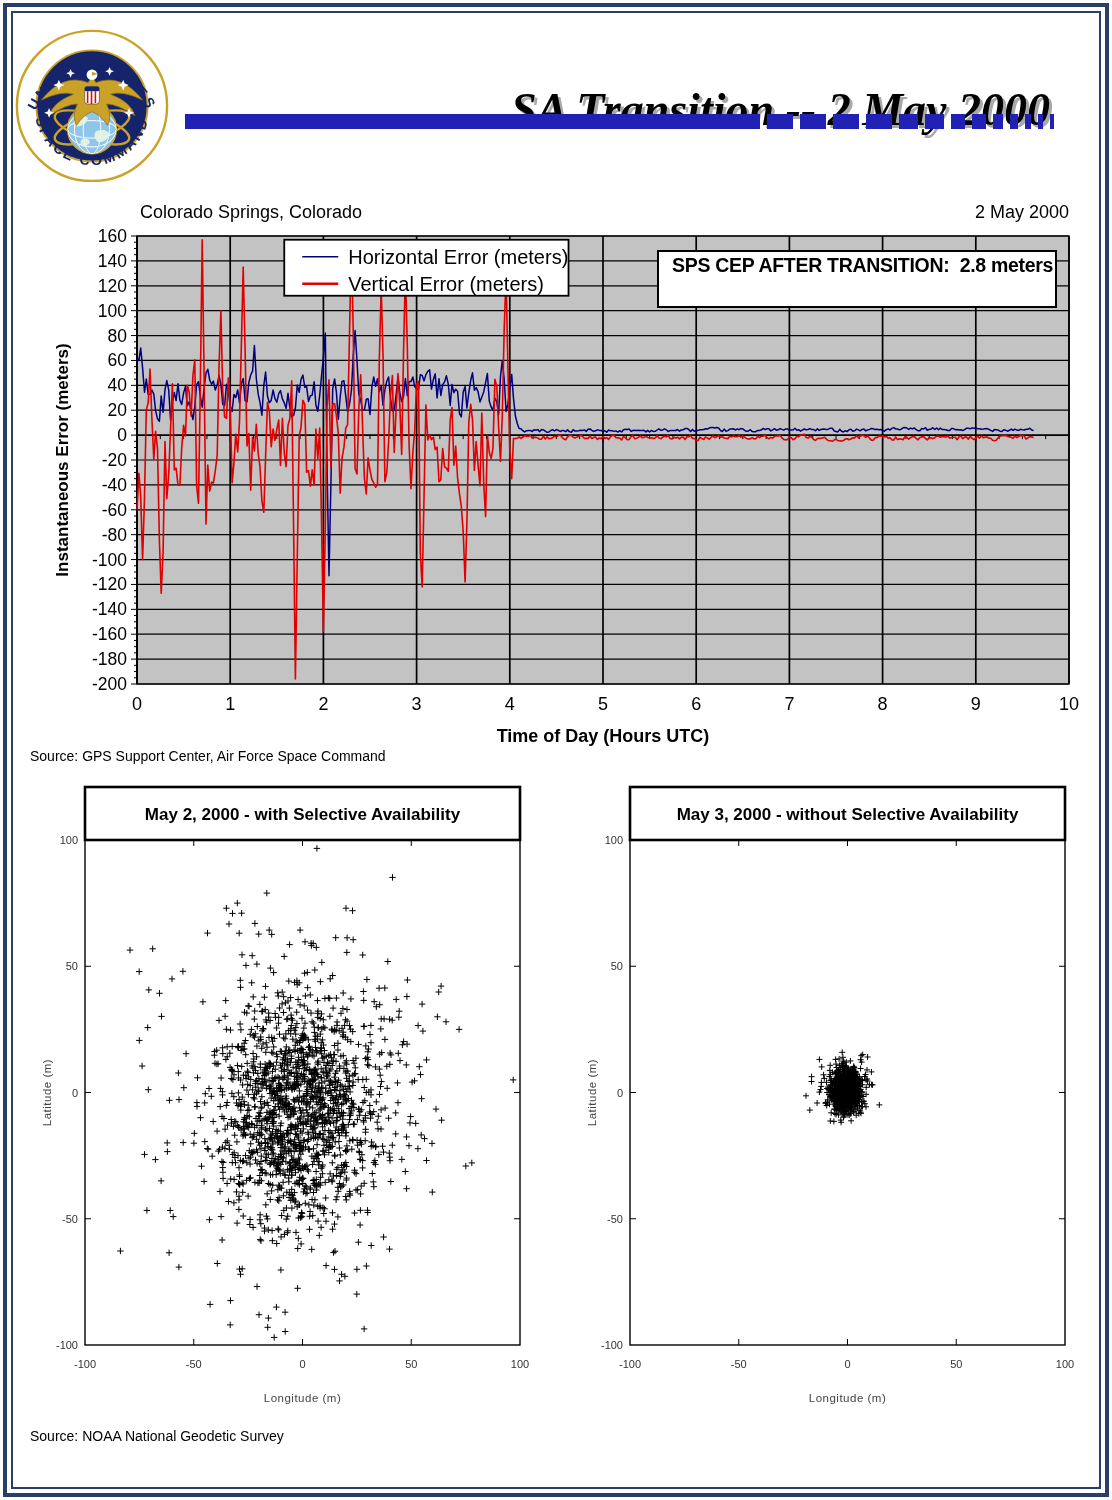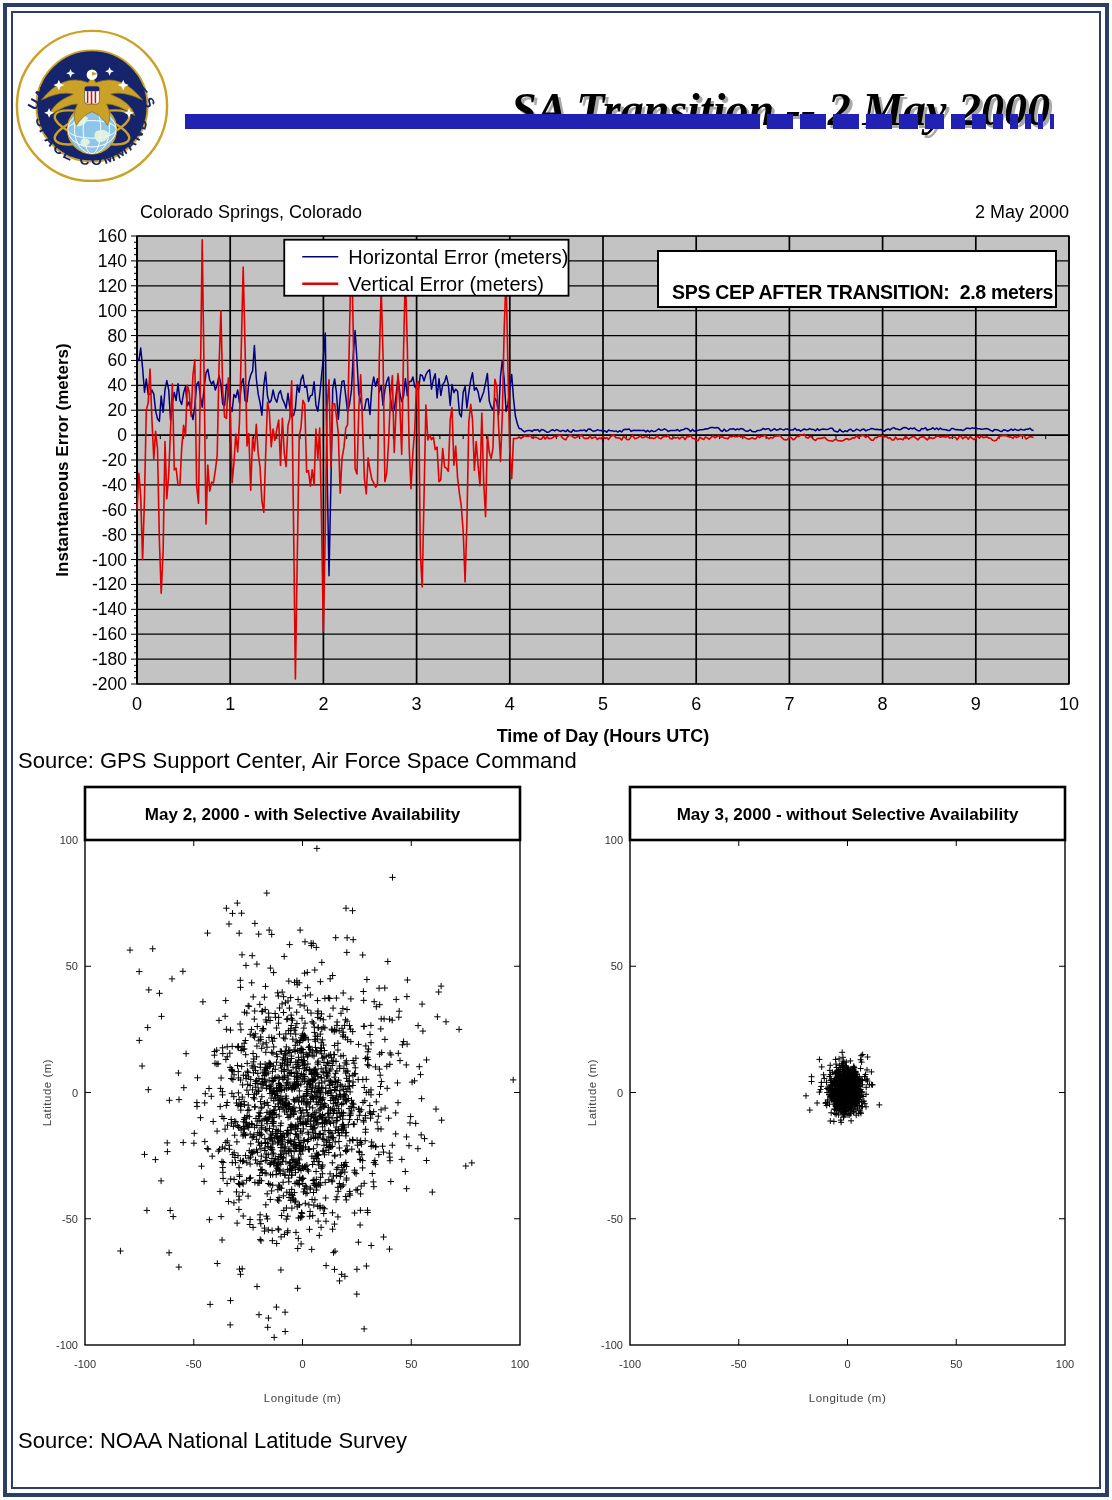--- a/index.html
+++ b/index.html
@@ -9,24 +9,24 @@
   .frame-b{position:absolute;inset:11px;border:2px solid #2b3f66;pointer-events:none;}
   .seal{position:absolute;left:14px;top:26px;width:156px;height:156px;}
   .slide-title{position:absolute;right:62px;top:52px;
         font-family:"Liberation Serif",serif;font-style:italic;font-weight:bold;
         font-size:46px;color:#000;text-shadow:3px 3px 0 #a9a9a9;white-space:nowrap;text-align:right;}
   .header-rule{position:absolute;left:185px;top:114px;height:15px;width:870px;display:flex;}
   .header-rule .seg{height:100%;background:#2121b3;margin-right:7px;flex:none;}
   .ts-wrap{position:absolute;left:52px;top:196px;width:1040px;height:560px;}
   .ts-wrap svg{position:absolute;left:0;top:0;}
   .sps-box{position:absolute;left:605px;top:54px;width:400px;height:58px;background:#fff;
-        border:2px solid #000;display:flex;flex-direction:column;justify-content:flex-end;
+        border:2px solid #000;display:flex;flex-direction:column;justify-content:space-between;
         padding-left:13px;box-sizing:border-box;font-weight:bold;font-size:19.5px;
         letter-spacing:-0.3px;line-height:1.38;color:#000;white-space:pre;}
-  .source-line{position:absolute;left:18px;font-size:22px;color:#000;}
+  .source-line{position:absolute;left:30px;font-size:14px;color:#000;}
   .src-top{top:748px;}
   .src-bottom{top:1428px;}
   .scatter-svg{position:absolute;top:783px;}
   .sc-left{left:37px;}
   .sc-right{left:582px;}
   text{font-family:"Liberation Sans",sans-serif;}
 </style>
 </head>
 <body>
 
@@ -370,14 +370,14 @@
         <text x="41" y="187.25" font-size="11" text-anchor="end" fill="#333">50</text>
         <text x="374.25" y="585" font-size="11" text-anchor="middle" fill="#333">50</text>
         <text x="41" y="61" font-size="11" text-anchor="end" fill="#333">100</text>
         <text x="483" y="585" font-size="11" text-anchor="middle" fill="#333">100</text>
       </g>
       <text x="265.5" y="619" font-size="11.5" letter-spacing="0.5" fill="#444" text-anchor="middle">Longitude  (m)</text>
       <text font-size="11.5" letter-spacing="0.5" fill="#444" text-anchor="middle" transform="translate(14,309.5) rotate(-90)">Latitude  (m)</text>
       <path d="M252.4 309.4h6M255.4 306.4v6M254.5 312.9h6M257.5 309.9v6M256.5 308.5h6M259.5 305.5v6M245.0 311.7h6M248.0 308.7v6M253.7 303.6h6M256.7 300.6v6M265.0 318.2h6M268.0 315.2v6M255.9 319.8h6M258.9 316.8v6M263.6 298.7h6M266.6 295.7v6M258.2 286.6h6M261.2 283.6v6M253.5 296.4h6M256.5 293.4v6M265.4 298.7h6M268.4 295.7v6M254.1 312.2h6M257.1 309.2v6M265.5 319.1h6M268.5 316.1v6M260.9 314.2h6M263.9 311.2v6M252.8 318.7h6M255.8 315.7v6M271.2 300.6h6M274.2 297.6v6M265.7 308.2h6M268.7 305.2v6M266.9 293.2h6M269.9 290.2v6M257.3 300.0h6M260.3 297.0v6M253.6 312.6h6M256.6 309.6v6M262.8 301.9h6M265.8 298.9v6M262.0 312.7h6M265.0 309.7v6M269.8 304.5h6M272.8 301.5v6M268.9 328.1h6M271.9 325.1v6M252.2 309.1h6M255.2 306.1v6M249.1 307.2h6M252.1 304.2v6M265.0 302.3h6M268.0 299.3v6M266.6 304.1h6M269.6 301.1v6M254.5 317.6h6M257.5 314.6v6M259.2 306.1h6M262.2 303.1v6M255.1 296.0h6M258.1 293.0v6M258.5 334.2h6M261.5 331.2v6M260.9 321.6h6M263.9 318.6v6M250.2 312.8h6M253.2 309.8v6M265.9 320.5h6M268.9 317.5v6M270.1 292.6h6M273.1 289.6v6M255.6 314.5h6M258.6 311.5v6M250.7 290.4h6M253.7 287.4v6M269.3 312.9h6M272.3 309.9v6M257.6 311.5h6M260.6 308.5v6M268.4 314.2h6M271.4 311.2v6M253.7 302.4h6M256.7 299.4v6M249.7 308.5h6M252.7 305.5v6M276.0 330.3h6M279.0 327.3v6M251.3 297.6h6M254.3 294.6v6M272.8 296.1h6M275.8 293.1v6M255.2 309.3h6M258.2 306.3v6M266.7 299.2h6M269.7 296.2v6M254.9 315.3h6M257.9 312.3v6M263.7 308.3h6M266.7 305.3v6M254.7 313.8h6M257.7 310.8v6M253.0 306.0h6M256.0 303.0v6M251.6 326.7h6M254.6 323.7v6M266.8 307.3h6M269.8 304.3v6M264.1 300.1h6M267.1 297.1v6M252.0 324.6h6M255.0 321.6v6M259.4 304.8h6M262.4 301.8v6M258.4 303.9h6M261.4 300.9v6M257.4 313.7h6M260.4 310.7v6M256.7 282.1h6M259.7 279.1v6M254.0 306.5h6M257.0 303.5v6M261.4 296.4h6M264.4 293.4v6M258.1 298.7h6M261.1 295.7v6M246.0 315.0h6M249.0 312.0v6M264.4 293.0h6M267.4 290.0v6M264.4 309.8h6M267.4 306.8v6M265.6 306.7h6M268.6 303.7v6M265.6 318.6h6M268.6 315.6v6M258.1 318.2h6M261.1 315.2v6M267.0 306.9h6M270.0 303.9v6M252.1 306.2h6M255.1 303.2v6M265.0 326.8h6M268.0 323.8v6M274.4 293.7h6M277.4 290.7v6M260.0 307.5h6M263.0 304.5v6M263.3 315.0h6M266.3 312.0v6M263.2 307.5h6M266.2 304.5v6M268.7 283.3h6M271.7 280.3v6M254.7 300.0h6M257.7 297.0v6M251.3 310.0h6M254.3 307.0v6M276.1 296.8h6M279.1 293.8v6M259.2 293.3h6M262.2 290.3v6M258.9 321.5h6M261.9 318.5v6M255.5 294.4h6M258.5 291.4v6M255.3 298.8h6M258.3 295.8v6M259.9 304.6h6M262.9 301.6v6M260.6 292.9h6M263.6 289.9v6M257.8 298.1h6M260.8 295.1v6M255.7 316.3h6M258.7 313.3v6M276.6 279.1h6M279.6 276.1v6M266.1 326.0h6M269.1 323.0v6M266.0 327.3h6M269.0 324.3v6M251.8 321.8h6M254.8 318.8v6M260.0 313.8h6M263.0 310.8v6M264.0 302.8h6M267.0 299.8v6M259.8 331.4h6M262.8 328.4v6M269.6 294.3h6M272.6 291.3v6M268.7 297.7h6M271.7 294.7v6M258.1 311.2h6M261.1 308.2v6M255.4 311.2h6M258.4 308.2v6M258.9 315.0h6M261.9 312.0v6M261.2 322.3h6M264.2 319.3v6M263.7 288.6h6M266.7 285.6v6M250.6 322.6h6M253.6 319.6v6M240.5 320.3h6M243.5 317.3v6M261.5 309.2h6M264.5 306.2v6M266.0 315.9h6M269.0 312.9v6M243.9 311.6h6M246.9 308.6v6M260.2 298.9h6M263.2 295.9v6M261.2 305.4h6M264.2 302.4v6M256.8 306.0h6M259.8 303.0v6M263.0 307.2h6M266.0 304.2v6M251.0 303.4h6M254.0 300.4v6M267.6 298.6h6M270.6 295.6v6M270.9 295.6h6M273.9 292.6v6M274.5 316.4h6M277.5 313.4v6M253.5 312.2h6M256.5 309.2v6M271.2 314.6h6M274.2 311.6v6M268.4 328.5h6M271.4 325.5v6M270.7 300.1h6M273.7 297.1v6M253.8 297.4h6M256.8 294.4v6M250.7 291.1h6M253.7 288.1v6M271.5 320.5h6M274.5 317.5v6M253.3 304.2h6M256.3 301.2v6M259.8 305.9h6M262.8 302.9v6M253.2 310.2h6M256.2 307.2v6M248.9 307.4h6M251.9 304.4v6M259.6 303.4h6M262.6 300.4v6M253.2 299.5h6M256.2 296.5v6M261.5 284.5h6M264.5 281.5v6M266.9 305.6h6M269.9 302.6v6M259.5 331.2h6M262.5 328.2v6M263.4 286.3h6M266.4 283.3v6M262.2 321.1h6M265.2 318.1v6M254.8 313.9h6M257.8 310.9v6M255.9 300.1h6M258.9 297.1v6M264.9 310.9h6M267.9 307.9v6M257.8 323.0h6M260.8 320.0v6M270.8 288.9h6M273.8 285.9v6M257.0 318.5h6M260.0 315.5v6M273.4 318.4h6M276.4 315.4v6M262.3 303.4h6M265.3 300.4v6M257.9 303.5h6M260.9 300.5v6M255.1 310.9h6M258.1 307.9v6M265.1 308.6h6M268.1 305.6v6M261.7 293.0h6M264.7 290.0v6M258.0 323.3h6M261.0 320.3v6M265.9 304.1h6M268.9 301.1v6M264.4 300.7h6M267.4 297.7v6M260.7 321.4h6M263.7 318.4v6M268.9 311.5h6M271.9 308.5v6M264.2 301.0h6M267.2 298.0v6M267.7 286.0h6M270.7 283.0v6M279.0 318.1h6M282.0 315.1v6M253.5 321.9h6M256.5 318.9v6M255.5 291.3h6M258.5 288.3v6M260.5 316.1h6M263.5 313.1v6M267.2 308.8h6M270.2 305.8v6M263.0 318.3h6M266.0 315.3v6M254.4 299.4h6M257.4 296.4v6M269.2 317.3h6M272.2 314.3v6M246.0 313.8h6M249.0 310.8v6M256.1 319.5h6M259.1 316.5v6M263.2 295.3h6M266.2 292.3v6M259.2 297.2h6M262.2 294.2v6M269.1 297.0h6M272.1 294.0v6M257.6 303.8h6M260.6 300.8v6M246.8 317.2h6M249.8 314.2v6M263.0 293.6h6M266.0 290.6v6M275.5 297.5h6M278.5 294.5v6M268.5 314.9h6M271.5 311.9v6M267.9 315.2h6M270.9 312.2v6M254.5 293.6h6M257.5 290.6v6M267.2 306.5h6M270.2 303.5v6M251.0 312.1h6M254.0 309.1v6M259.1 314.3h6M262.1 311.3v6M266.8 309.9h6M269.8 306.9v6M263.8 297.7h6M266.8 294.7v6M270.8 289.2h6M273.8 286.2v6M267.5 322.7h6M270.5 319.7v6M269.5 291.3h6M272.5 288.3v6M268.7 329.2h6M271.7 326.2v6M265.6 305.8h6M268.6 302.8v6M270.1 305.8h6M273.1 302.8v6M264.3 325.1h6M267.3 322.1v6M268.8 306.5h6M271.8 303.5v6M277.4 301.7h6M280.4 298.7v6M250.6 307.1h6M253.6 304.1v6M273.8 330.6h6M276.8 327.6v6M260.4 302.2h6M263.4 299.2v6M268.0 296.5h6M271.0 293.5v6M273.5 302.6h6M276.5 299.6v6M260.8 321.7h6M263.8 318.7v6M256.4 302.1h6M259.4 299.1v6M256.5 305.8h6M259.5 302.8v6M252.6 318.6h6M255.6 315.6v6M257.0 315.8h6M260.0 312.8v6M257.6 321.5h6M260.6 318.5v6M253.2 299.2h6M256.2 296.2v6M269.3 310.1h6M272.3 307.1v6M253.2 319.8h6M256.2 316.8v6M249.5 326.3h6M252.5 323.3v6M250.7 323.5h6M253.7 320.5v6M264.5 325.0h6M267.5 322.0v6M262.1 298.6h6M265.1 295.6v6M258.7 305.4h6M261.7 302.4v6M262.8 291.5h6M265.8 288.5v6M275.5 329.2h6M278.5 326.2v6M246.4 309.0h6M249.4 306.0v6M263.2 311.1h6M266.2 308.1v6M271.6 319.0h6M274.6 316.0v6M251.5 312.1h6M254.5 309.1v6M254.4 294.0h6M257.4 291.0v6M275.2 302.7h6M278.2 299.7v6M270.9 300.1h6M273.9 297.1v6M252.0 318.1h6M255.0 315.1v6M260.5 293.2h6M263.5 290.2v6M254.7 315.9h6M257.7 312.9v6M265.0 310.4h6M268.0 307.4v6M248.7 299.1h6M251.7 296.1v6M255.9 328.8h6M258.9 325.8v6M266.1 292.8h6M269.1 289.8v6M259.9 296.5h6M262.9 293.5v6M253.1 324.8h6M256.1 321.8v6M261.3 287.0h6M264.3 284.0v6M272.2 305.5h6M275.2 302.5v6M274.6 298.4h6M277.6 295.4v6M249.9 308.8h6M252.9 305.8v6M270.6 310.1h6M273.6 307.1v6M259.1 315.8h6M262.1 312.8v6M255.0 322.3h6M258.0 319.3v6M267.5 316.1h6M270.5 313.1v6M261.3 322.2h6M264.3 319.2v6M261.0 286.2h6M264.0 283.2v6M259.7 302.9h6M262.7 299.9v6M270.9 326.3h6M273.9 323.3v6M260.2 301.1h6M263.2 298.1v6M276.2 272.7h6M279.2 269.7v6M268.4 303.7h6M271.4 300.7v6M258.6 316.4h6M261.6 313.4v6M254.2 308.5h6M257.2 305.5v6M271.5 315.1h6M274.5 312.1v6M259.3 309.3h6M262.3 306.3v6M253.5 286.7h6M256.5 283.7v6M249.7 307.6h6M252.7 304.6v6M264.7 309.2h6M267.7 306.2v6M257.6 280.7h6M260.6 277.7v6M269.3 312.1h6M272.3 309.1v6M253.4 304.7h6M256.4 301.7v6M251.7 323.8h6M254.7 320.8v6M254.1 300.4h6M257.1 297.4v6M257.2 305.8h6M260.2 302.8v6M261.7 304.2h6M264.7 301.2v6M250.9 318.3h6M253.9 315.3v6M258.3 300.2h6M261.3 297.2v6M270.9 301.0h6M273.9 298.0v6M265.5 321.1h6M268.5 318.1v6M259.5 301.8h6M262.5 298.8v6M252.1 301.4h6M255.1 298.4v6M252.4 298.8h6M255.4 295.8v6M264.7 301.4h6M267.7 298.4v6M261.6 290.5h6M264.6 287.5v6M261.5 304.0h6M264.5 301.0v6M241.7 322.5h6M244.7 319.5v6M272.3 306.4h6M275.3 303.4v6M258.8 313.4h6M261.8 310.4v6M260.4 328.5h6M263.4 325.5v6M280.5 291.5h6M283.5 288.5v6M272.8 301.7h6M275.8 298.7v6M279.8 320.7h6M282.8 317.7v6M260.9 312.9h6M263.9 309.9v6M255.1 313.1h6M258.1 310.1v6M260.0 299.0h6M263.0 296.0v6M247.4 289.3h6M250.4 286.3v6M257.9 284.3h6M260.9 281.3v6M258.4 292.4h6M261.4 289.4v6M269.7 323.7h6M272.7 320.7v6M266.4 316.3h6M269.4 313.3v6M263.9 300.0h6M266.9 297.0v6M256.3 318.0h6M259.3 315.0v6M244.8 287.4h6M247.8 284.4v6M263.0 315.3h6M266.0 312.3v6M253.8 318.5h6M256.8 315.5v6M262.3 293.2h6M265.3 290.2v6M267.6 308.7h6M270.6 305.7v6M271.3 297.8h6M274.3 294.8v6M249.9 305.8h6M252.9 302.8v6M260.8 324.1h6M263.8 321.1v6M258.9 305.7h6M261.9 302.7v6M267.4 296.0h6M270.4 293.0v6M254.9 303.3h6M257.9 300.3v6M268.7 294.2h6M271.7 291.2v6M242.6 319.0h6M245.6 316.0v6M250.3 318.9h6M253.3 315.9v6M266.3 319.3h6M269.3 316.3v6M263.5 302.9h6M266.5 299.9v6M252.2 297.7h6M255.2 294.7v6M266.7 292.3h6M269.7 289.3v6M261.3 300.1h6M264.3 297.1v6M266.6 300.7h6M269.6 297.7v6M254.0 314.9h6M257.0 311.9v6M254.8 306.3h6M257.8 303.3v6M268.1 312.0h6M271.1 309.0v6M258.7 328.8h6M261.7 325.8v6M260.4 321.6h6M263.4 318.6v6M260.1 318.1h6M263.1 315.1v6M257.5 319.0h6M260.5 316.0v6M254.1 275.9h6M257.1 272.9v6M255.7 319.5h6M258.7 316.5v6M255.2 320.0h6M258.2 317.0v6M256.2 316.6h6M259.2 313.6v6M264.7 306.6h6M267.7 303.6v6M261.2 315.4h6M264.2 312.4v6M253.7 312.9h6M256.7 309.9v6M267.5 290.0h6M270.5 287.0v6M264.2 296.3h6M267.2 293.3v6M252.9 299.2h6M255.9 296.2v6M270.6 295.7h6M273.6 292.7v6M261.7 323.5h6M264.7 320.5v6M263.5 315.8h6M266.5 312.8v6M267.9 287.4h6M270.9 284.4v6M244.5 321.2h6M247.5 318.2v6M259.5 310.2h6M262.5 307.2v6M254.8 288.5h6M257.8 285.5v6M267.6 300.0h6M270.6 297.0v6M267.6 313.8h6M270.6 310.8v6M252.9 301.5h6M255.9 298.5v6M251.2 327.2h6M254.2 324.2v6M268.8 307.3h6M271.8 304.3v6M265.4 293.1h6M268.4 290.1v6M257.7 308.1h6M260.7 305.1v6M263.8 288.8h6M266.8 285.8v6M250.2 312.3h6M253.2 309.3v6M265.3 308.0h6M268.3 305.0v6M249.5 317.0h6M252.5 314.0v6M255.7 311.7h6M258.7 308.7v6M258.3 307.4h6M261.3 304.4v6M258.0 301.9h6M261.0 298.9v6M276.2 312.4h6M279.2 309.4v6M265.4 300.1h6M268.4 297.1v6M270.0 288.3h6M273.0 285.3v6M256.1 322.5h6M259.1 319.5v6M255.7 300.5h6M258.7 297.5v6M255.5 316.1h6M258.5 313.1v6M255.4 301.4h6M258.4 298.4v6M265.3 330.5h6M268.3 327.5v6M247.7 314.6h6M250.7 311.6v6M262.0 310.1h6M265.0 307.1v6M259.9 306.7h6M262.9 303.7v6M269.6 313.5h6M272.6 310.5v6M260.1 315.6h6M263.1 312.6v6M261.9 301.8h6M264.9 298.8v6M254.8 322.8h6M257.8 319.8v6M249.4 302.9h6M252.4 299.9v6M254.4 309.9h6M257.4 306.9v6M261.3 302.3h6M264.3 299.3v6M248.9 338.4h6M251.9 335.4v6M256.6 314.8h6M259.6 311.8v6M261.1 303.8h6M264.1 300.8v6M274.0 307.0h6M277.0 304.0v6M260.0 296.5h6M263.0 293.5v6M258.5 324.1h6M261.5 321.1v6M266.1 309.9h6M269.1 306.9v6M255.9 291.9h6M258.9 288.9v6M275.0 299.9h6M278.0 296.9v6M264.8 297.9h6M267.8 294.9v6M258.2 314.0h6M261.2 311.0v6M256.1 302.1h6M259.1 299.1v6M255.0 327.1h6M258.0 324.1v6M260.3 308.1h6M263.3 305.1v6M257.7 289.9h6M260.7 286.9v6M251.6 290.1h6M254.6 287.1v6M266.0 306.6h6M269.0 303.6v6M266.2 298.4h6M269.2 295.4v6M265.3 315.4h6M268.3 312.4v6M262.2 307.4h6M265.2 304.4v6M265.5 322.1h6M268.5 319.1v6M252.3 304.2h6M255.3 301.2v6M263.0 303.4h6M266.0 300.4v6M256.0 312.0h6M259.0 309.0v6M259.2 300.8h6M262.2 297.8v6M272.0 298.1h6M275.0 295.1v6M255.9 313.4h6M258.9 310.4v6M259.7 305.4h6M262.7 302.4v6M246.1 302.0h6M249.1 299.0v6M257.4 309.0h6M260.4 306.0v6M265.3 314.1h6M268.3 311.1v6M267.6 303.6h6M270.6 300.6v6M264.0 295.9h6M267.0 292.9v6M248.1 307.6h6M251.1 304.6v6M254.0 304.0h6M257.0 301.0v6M273.5 306.1h6M276.5 303.1v6M267.3 294.3h6M270.3 291.3v6M261.5 317.9h6M264.5 314.9v6M266.5 301.3h6M269.5 298.3v6M266.3 303.0h6M269.3 300.0v6M259.9 288.2h6M262.9 285.2v6M264.8 295.1h6M267.8 292.1v6M275.3 314.4h6M278.3 311.4v6M270.4 293.3h6M273.4 290.3v6M262.3 303.2h6M265.3 300.2v6M275.1 307.9h6M278.1 304.9v6M261.9 287.4h6M264.9 284.4v6M259.2 313.2h6M262.2 310.2v6M262.4 316.4h6M265.4 313.4v6M265.5 308.1h6M268.5 305.1v6M261.1 299.7h6M264.1 296.7v6M255.2 294.5h6M258.2 291.5v6M261.3 300.9h6M264.3 297.9v6M255.8 337.1h6M258.8 334.1v6M260.0 293.4h6M263.0 290.4v6M243.0 304.1h6M246.0 301.1v6M265.6 301.2h6M268.6 298.2v6M257.2 304.9h6M260.2 301.9v6M254.6 282.4h6M257.6 279.4v6M272.1 317.3h6M275.1 314.3v6M248.8 318.6h6M251.8 315.6v6M263.7 320.0h6M266.7 317.0v6M264.0 304.5h6M267.0 301.5v6M261.8 306.8h6M264.8 303.8v6M269.3 310.2h6M272.3 307.2v6M272.2 306.9h6M275.2 303.9v6M256.3 307.3h6M259.3 304.3v6M253.2 312.5h6M256.2 309.5v6M256.8 298.9h6M259.8 295.9v6M263.0 318.6h6M266.0 315.6v6M259.3 306.8h6M262.3 303.8v6M264.9 307.9h6M267.9 304.9v6M263.0 285.0h6M266.0 282.0v6M266.0 305.2h6M269.0 302.2v6M256.9 311.0h6M259.9 308.0v6M255.2 312.2h6M258.2 309.2v6M265.2 319.1h6M268.2 316.1v6M257.7 306.5h6M260.7 303.5v6M262.6 306.4h6M265.6 303.4v6M269.1 284.9h6M272.1 281.9v6M259.0 322.1h6M262.0 319.1v6M261.0 288.9h6M264.0 285.9v6M257.5 315.7h6M260.5 312.7v6M258.2 305.7h6M261.2 302.7v6M264.3 306.0h6M267.3 303.0v6M261.7 302.8h6M264.7 299.8v6M258.5 325.7h6M261.5 322.7v6M270.1 308.1h6M273.1 305.1v6M261.1 312.7h6M264.1 309.7v6M264.3 317.1h6M267.3 314.1v6M264.1 305.3h6M267.1 302.3v6M261.0 308.7h6M264.0 305.7v6M258.1 321.2h6M261.1 318.2v6M263.1 315.1h6M266.1 312.1v6M259.6 323.9h6M262.6 320.9v6M253.5 319.6h6M256.5 316.6v6M265.6 324.3h6M268.6 321.3v6M272.2 308.7h6M275.2 305.7v6M271.8 291.1h6M274.8 288.1v6M265.8 297.2h6M268.8 294.2v6M261.7 316.7h6M264.7 313.7v6M264.3 310.6h6M267.3 307.6v6M265.7 317.3h6M268.7 314.3v6M259.5 311.4h6M262.5 308.4v6M255.0 303.4h6M258.0 300.4v6M253.4 314.1h6M256.4 311.1v6M256.6 319.0h6M259.6 316.0v6M262.1 299.2h6M265.1 296.2v6M253.7 321.1h6M256.7 318.1v6M251.8 301.3h6M254.8 298.3v6M259.8 300.3h6M262.8 297.3v6M256.6 310.8h6M259.6 307.8v6M262.9 293.4h6M265.9 290.4v6M273.2 315.2h6M276.2 312.2v6M255.4 286.2h6M258.4 283.2v6M256.3 311.1h6M259.3 308.1v6M259.5 301.2h6M262.5 298.2v6M266.2 315.4h6M269.2 312.4v6M258.4 317.9h6M261.4 314.9v6M252.9 321.6h6M255.9 318.6v6M265.0 293.1h6M268.0 290.1v6M256.2 294.9h6M259.2 291.9v6M260.0 307.1h6M263.0 304.1v6M253.7 291.6h6M256.7 288.6v6M258.6 312.3h6M261.6 309.3v6M249.4 305.5h6M252.4 302.5v6M267.5 319.9h6M270.5 316.9v6M256.1 305.8h6M259.1 302.8v6M254.6 293.0h6M257.6 290.0v6M266.3 297.7h6M269.3 294.7v6M267.3 301.1h6M270.3 298.1v6M245.8 313.2h6M248.8 310.2v6M258.3 293.3h6M261.3 290.3v6M254.6 301.8h6M257.6 298.8v6M263.5 309.3h6M266.5 306.3v6M257.8 304.9h6M260.8 301.9v6M265.8 310.5h6M268.8 307.5v6M255.5 295.9h6M258.5 292.9v6M246.2 329.8h6M249.2 326.8v6M265.0 316.8h6M268.0 313.8v6M255.3 293.4h6M258.3 290.4v6M252.3 304.0h6M255.3 301.0v6M266.1 337.8h6M269.1 334.8v6M262.8 306.6h6M265.8 303.6v6M250.9 299.6h6M253.9 296.6v6M256.0 304.6h6M259.0 301.6v6M262.4 314.0h6M265.4 311.0v6M244.8 305.8h6M247.8 302.8v6M262.8 293.3h6M265.8 290.3v6M269.5 289.1h6M272.5 286.1v6M271.6 298.7h6M274.6 295.7v6M266.3 295.0h6M269.3 292.0v6M263.4 306.1h6M266.4 303.1v6M254.9 322.3h6M257.9 319.3v6M259.9 288.7h6M262.9 285.7v6M259.7 301.5h6M262.7 298.5v6M253.2 310.4h6M256.2 307.4v6M250.5 310.3h6M253.5 307.3v6M266.2 312.5h6M269.2 309.5v6M271.6 312.6h6M274.6 309.6v6M257.2 309.4h6M260.2 306.4v6M276.8 309.6h6M279.8 306.6v6M281.2 304.3h6M284.2 301.3v6M261.2 301.1h6M264.2 298.1v6M270.6 311.2h6M273.6 308.2v6M265.9 313.4h6M268.9 310.4v6M273.3 308.8h6M276.3 305.8v6M250.1 321.2h6M253.1 318.2v6M260.8 301.7h6M263.8 298.7v6M263.9 308.4h6M266.9 305.4v6M250.4 305.7h6M253.4 302.7v6M259.4 314.0h6M262.4 311.0v6M257.2 325.5h6M260.2 322.5v6M264.3 320.8h6M267.3 317.8v6M261.2 328.3h6M264.2 325.3v6M263.3 310.3h6M266.3 307.3v6M256.8 298.7h6M259.8 295.7v6M255.8 304.4h6M258.8 301.4v6M260.5 303.8h6M263.5 300.8v6M252.5 299.8h6M255.5 296.8v6M246.1 305.9h6M249.1 302.9v6M249.4 317.2h6M252.4 314.2v6M259.4 324.2h6M262.4 321.2v6M274.8 327.7h6M277.8 324.7v6M284.4 301.7h6M287.4 298.7v6M263.0 321.2h6M266.0 318.2v6M282.1 296.0h6M285.1 293.0v6M267.0 304.9h6M270.0 301.9v6M264.5 303.2h6M267.5 300.2v6M266.0 317.1h6M269.0 314.1v6M255.2 308.0h6M258.2 305.0v6M261.9 326.9h6M264.9 323.9v6M261.8 304.1h6M264.8 301.1v6M258.8 309.7h6M261.8 306.7v6M267.0 289.0h6M270.0 286.0v6M259.8 309.5h6M262.8 306.5v6M269.3 308.9h6M272.3 305.9v6M265.5 288.8h6M268.5 285.8v6M249.8 307.2h6M252.8 304.2v6M255.1 317.7h6M258.1 314.7v6M262.3 291.0h6M265.3 288.0v6M253.4 293.7h6M256.4 290.7v6M263.7 293.2h6M266.7 290.2v6M251.7 301.4h6M254.7 298.4v6M260.0 302.2h6M263.0 299.2v6M261.2 306.1h6M264.2 303.1v6M253.4 304.8h6M256.4 301.8v6M255.4 312.8h6M258.4 309.8v6M261.3 319.2h6M264.3 316.2v6M271.4 310.9h6M274.4 307.9v6M263.2 297.0h6M266.2 294.0v6M257.5 304.7h6M260.5 301.7v6M258.3 304.0h6M261.3 301.0v6M260.4 282.8h6M263.4 279.8v6M250.8 309.1h6M253.8 306.1v6M265.8 304.1h6M268.8 301.1v6M262.3 305.0h6M265.3 302.0v6M249.2 312.6h6M252.2 309.6v6M259.9 313.1h6M262.9 310.1v6M266.5 306.5h6M269.5 303.5v6M271.4 296.4h6M274.4 293.4v6M261.1 327.9h6M264.1 324.9v6M275.8 306.4h6M278.8 303.4v6M260.5 308.5h6M263.5 305.5v6M258.9 307.5h6M261.9 304.5v6M250.6 312.4h6M253.6 309.4v6M260.0 312.4h6M263.0 309.4v6M254.9 297.6h6M257.9 294.6v6M264.4 314.1h6M267.4 311.1v6M257.0 313.3h6M260.0 310.3v6M263.1 309.1h6M266.1 306.1v6M259.7 310.2h6M262.7 307.2v6M263.3 303.3h6M266.3 300.3v6M271.4 296.6h6M274.4 293.6v6M262.3 301.5h6M265.3 298.5v6M252.9 289.3h6M255.9 286.3v6M251.7 306.4h6M254.7 303.4v6M267.1 310.3h6M270.1 307.3v6M263.2 290.7h6M266.2 287.7v6M236.2 303.4h6M239.2 300.4v6M270.3 316.2h6M273.3 313.2v6M256.6 311.0h6M259.6 308.0v6M263.7 297.7h6M266.7 294.7v6M253.3 301.2h6M256.3 298.2v6M257.8 311.3h6M260.8 308.3v6M274.4 322.8h6M277.4 319.8v6M264.6 294.9h6M267.6 291.9v6M255.6 300.6h6M258.6 297.6v6M265.2 291.1h6M268.2 288.1v6M252.0 290.3h6M255.0 287.3v6M258.3 306.4h6M261.3 303.4v6M255.7 317.1h6M258.7 314.1v6M260.5 310.5h6M263.5 307.5v6M259.4 302.5h6M262.4 299.5v6M256.8 301.4h6M259.8 298.4v6M258.7 301.8h6M261.7 298.8v6M254.7 311.0h6M257.7 308.0v6M257.3 283.1h6M260.3 280.1v6M264.3 305.1h6M267.3 302.1v6M272.6 325.1h6M275.6 322.1v6M262.7 307.9h6M265.7 304.9v6M266.3 293.4h6M269.3 290.4v6M270.0 318.9h6M273.0 315.9v6M259.6 313.2h6M262.6 310.2v6M250.9 314.7h6M253.9 311.7v6M264.8 313.5h6M267.8 310.5v6M257.9 311.7h6M260.9 308.7v6M271.1 305.1h6M274.1 302.1v6M264.2 332.1h6M267.2 329.1v6M255.5 314.6h6M258.5 311.6v6M274.4 322.5h6M277.4 319.5v6M251.4 288.6h6M254.4 285.6v6M262.1 322.2h6M265.1 319.2v6M263.2 305.9h6M266.2 302.9v6M273.4 296.4h6M276.4 293.4v6M270.2 291.8h6M273.2 288.8v6M256.7 301.2h6M259.7 298.2v6M252.5 309.4h6M255.5 306.4v6M258.7 302.4h6M261.7 299.4v6M262.8 302.4h6M265.8 299.4v6M259.7 319.1h6M262.7 316.1v6M265.7 314.9h6M268.7 311.9v6M258.3 297.9h6M261.3 294.9v6M264.5 292.5h6M267.5 289.5v6M259.6 309.6h6M262.6 306.6v6M247.9 307.6h6M250.9 304.6v6M262.7 286.5h6M265.7 283.5v6M254.2 308.0h6M257.2 305.0v6M259.7 317.5h6M262.7 314.5v6M252.7 289.2h6M255.7 286.2v6M255.0 297.0h6M258.0 294.0v6M261.0 302.7h6M264.0 299.7v6M259.7 301.0h6M262.7 298.0v6M255.7 311.4h6M258.7 308.4v6M253.7 301.5h6M256.7 298.5v6M274.2 309.3h6M277.2 306.3v6M245.3 338.0h6M248.3 335.0v6M266.8 304.8h6M269.8 301.8v6M254.9 305.1h6M257.9 302.1v6M270.2 320.4h6M273.2 317.4v6M267.7 305.6h6M270.7 302.6v6M270.1 300.7h6M273.1 297.7v6M269.6 307.2h6M272.6 304.2v6M264.0 310.0h6M267.0 307.0v6M264.8 300.4h6M267.8 297.4v6M258.1 299.9h6M261.1 296.9v6M281.1 296.9h6M284.1 293.9v6M260.5 300.9h6M263.5 297.9v6M262.5 305.9h6M265.5 302.9v6M259.9 302.8h6M262.9 299.8v6M251.7 321.1h6M254.7 318.1v6M271.4 310.6h6M274.4 307.6v6M262.9 300.4h6M265.9 297.4v6M253.1 301.2h6M256.1 298.2v6M259.8 299.4h6M262.8 296.4v6M261.7 310.1h6M264.7 307.1v6M250.9 296.0h6M253.9 293.0v6M268.2 308.5h6M271.2 305.5v6M258.0 317.4h6M261.0 314.4v6M271.8 299.4h6M274.8 296.4v6M247.6 309.9h6M250.6 306.9v6M270.3 301.8h6M273.3 298.8v6M264.9 324.8h6M267.9 321.8v6M258.3 302.3h6M261.3 299.3v6M263.9 294.8h6M266.9 291.8v6M266.6 300.1h6M269.6 297.1v6M260.8 308.1h6M263.8 305.1v6M246.3 297.1h6M249.3 294.1v6M262.9 331.8h6M265.9 328.8v6M260.4 310.8h6M263.4 307.8v6M264.8 301.1h6M267.8 298.1v6M261.3 313.5h6M264.3 310.5v6M264.1 315.2h6M267.1 312.2v6M257.8 307.6h6M260.8 304.6v6M269.2 301.2h6M272.2 298.2v6M260.7 295.5h6M263.7 292.5v6M270.8 315.7h6M273.8 312.7v6M260.2 315.1h6M263.2 312.1v6M266.5 324.3h6M269.5 321.3v6M252.4 300.6h6M255.4 297.6v6M271.1 291.3h6M274.1 288.3v6M276.6 323.8h6M279.6 320.8v6M259.1 287.1h6M262.1 284.1v6M270.5 314.0h6M273.5 311.0v6M259.3 304.1h6M262.3 301.1v6M256.7 324.2h6M259.7 321.2v6M259.5 324.0h6M262.5 321.0v6M274.7 311.8h6M277.7 308.8v6M263.5 303.1h6M266.5 300.1v6M260.9 296.7h6M263.9 293.7v6M257.5 310.8h6M260.5 307.8v6M253.4 310.9h6M256.4 307.9v6M266.0 311.6h6M269.0 308.6v6M262.9 307.3h6M265.9 304.3v6M250.6 320.9h6M253.6 317.9v6M261.9 302.4h6M264.9 299.4v6M265.8 302.3h6M268.8 299.3v6M265.9 309.2h6M268.9 306.2v6M267.0 312.8h6M270.0 309.8v6M249.0 299.3h6M252.0 296.3v6M247.5 301.4h6M250.5 298.4v6M258.2 278.1h6M261.2 275.1v6M260.5 295.5h6M263.5 292.5v6M261.5 306.3h6M264.5 303.3v6M249.9 309.7h6M252.9 306.7v6M246.0 306.8h6M249.0 303.8v6M264.7 315.9h6M267.7 312.9v6M266.3 307.9h6M269.3 304.9v6M262.7 309.4h6M265.7 306.4v6M258.2 300.2h6M261.2 297.2v6M260.8 305.9h6M263.8 302.9v6M270.4 321.5h6M273.4 318.5v6M251.2 297.2h6M254.2 294.2v6M263.3 301.3h6M266.3 298.3v6M251.4 324.0h6M254.4 321.0v6M278.0 318.5h6M281.0 315.5v6M262.1 286.7h6M265.1 283.7v6M260.5 312.9h6M263.5 309.9v6M259.7 301.0h6M262.7 298.0v6M257.8 304.7h6M260.8 301.7v6M263.1 308.5h6M266.1 305.5v6M253.6 331.9h6M256.6 328.9v6M260.9 317.9h6M263.9 314.9v6M258.9 326.0h6M261.9 323.0v6M252.0 294.5h6M255.0 291.5v6M248.2 298.5h6M251.2 295.5v6M264.5 321.0h6M267.5 318.0v6M254.8 309.5h6M257.8 306.5v6M266.9 313.1h6M269.9 310.1v6M257.9 325.4h6M260.9 322.4v6M247.2 302.6h6M250.2 299.6v6M249.4 317.3h6M252.4 314.3v6M260.9 320.2h6M263.9 317.2v6M249.9 330.5h6M252.9 327.5v6M244.5 305.7h6M247.5 302.7v6M264.5 311.5h6M267.5 308.5v6M248.1 307.9h6M251.1 304.9v6M269.7 304.4h6M272.7 301.4v6M265.5 302.3h6M268.5 299.3v6M258.9 302.5h6M261.9 299.5v6M248.4 313.3h6M251.4 310.3v6M259.5 307.3h6M262.5 304.3v6M258.0 286.2h6M261.0 283.2v6M266.5 316.5h6M269.5 313.5v6M262.9 310.4h6M265.9 307.4v6M256.8 300.1h6M259.8 297.1v6M246.8 299.6h6M249.8 296.6v6M256.7 323.4h6M259.7 320.4v6M258.8 319.1h6M261.8 316.1v6M266.9 305.1h6M269.9 302.1v6M254.7 315.8h6M257.7 312.8v6M263.0 311.6h6M266.0 308.6v6M254.3 304.4h6M257.3 301.4v6M258.8 306.0h6M261.8 303.0v6M257.2 330.2h6M260.2 327.2v6M267.8 292.7h6M270.8 289.7v6M261.2 298.4h6M264.2 295.4v6M260.4 318.7h6M263.4 315.7v6M261.6 298.5h6M264.6 295.5v6M261.2 286.7h6M264.2 283.7v6M260.0 315.9h6M263.0 312.9v6M266.1 302.0h6M269.1 299.0v6M252.1 323.6h6M255.1 320.6v6M251.2 307.2h6M254.2 304.2v6M249.0 315.6h6M252.0 312.6v6M258.6 319.2h6M261.6 316.2v6M260.3 319.6h6M263.3 316.6v6M264.4 299.7h6M267.4 296.7v6M268.8 292.1h6M271.8 289.1v6M260.0 294.0h6M263.0 291.0v6M269.9 288.7h6M272.9 285.7v6M278.0 313.5h6M281.0 310.5v6M257.1 314.5h6M260.1 311.5v6M252.1 300.4h6M255.1 297.4v6M257.5 309.3h6M260.5 306.3v6M269.6 307.5h6M272.6 304.5v6M242.7 316.9h6M245.7 313.9v6M258.8 333.2h6M261.8 330.2v6M253.5 302.3h6M256.5 299.3v6M260.4 288.9h6M263.4 285.9v6M259.5 295.9h6M262.5 292.9v6M258.4 301.9h6M261.4 298.9v6M252.9 327.2h6M255.9 324.2v6M265.5 294.9h6M268.5 291.9v6M247.9 314.5h6M250.9 311.5v6M257.0 300.0h6M260.0 297.0v6M252.8 316.6h6M255.8 313.6v6M270.7 304.5h6M273.7 301.5v6M256.2 304.1h6M259.2 301.1v6M262.2 309.0h6M265.2 306.0v6M269.9 314.3h6M272.9 311.3v6M259.8 307.2h6M262.8 304.2v6M266.4 308.9h6M269.4 305.9v6M274.5 300.3h6M277.5 297.3v6M249.9 311.8h6M252.9 308.8v6M267.7 314.0h6M270.7 311.0v6M259.6 304.9h6M262.6 301.9v6M258.5 310.2h6M261.5 307.2v6M270.9 320.4h6M273.9 317.4v6M262.5 310.5h6M265.5 307.5v6M261.3 279.1h6M264.3 276.1v6M248.5 311.7h6M251.5 308.7v6M255.4 306.5h6M258.4 303.5v6M264.0 302.5h6M267.0 299.5v6M272.6 313.2h6M275.6 310.2v6M268.1 309.1h6M271.1 306.1v6M251.5 284.5h6M254.5 281.5v6M268.7 300.3h6M271.7 297.3v6M263.5 303.8h6M266.5 300.8v6M257.9 274.3h6M260.9 271.3v6M252.9 289.9h6M255.9 286.9v6M254.7 326.1h6M257.7 323.1v6M251.7 308.2h6M254.7 305.2v6M259.1 311.8h6M262.1 308.8v6M252.8 317.2h6M255.8 314.2v6M252.5 302.8h6M255.5 299.8v6M258.9 305.1h6M261.9 302.1v6M267.5 311.4h6M270.5 308.4v6M259.0 310.0h6M262.0 307.0v6M252.7 313.0h6M255.7 310.0v6M265.9 330.6h6M268.9 327.6v6M266.0 323.8h6M269.0 320.8v6M242.1 309.5h6M245.1 306.5v6M260.2 309.2h6M263.2 306.2v6M265.7 306.5h6M268.7 303.5v6M264.7 303.9h6M267.7 300.9v6M259.5 300.4h6M262.5 297.4v6M263.8 314.7h6M266.8 311.7v6M255.3 321.7h6M258.3 318.7v6M255.7 312.3h6M258.7 309.3v6M263.3 305.1h6M266.3 302.1v6M249.4 326.0h6M252.4 323.0v6M250.6 276.4h6M253.6 273.4v6M274.1 303.6h6M277.1 300.6v6M257.7 323.8h6M260.7 320.8v6M267.2 301.9h6M270.2 298.9v6M262.3 309.4h6M265.3 306.4v6M254.4 311.1h6M257.4 308.1v6M259.3 322.4h6M262.3 319.4v6M262.5 296.2h6M265.5 293.2v6M265.5 311.1h6M268.5 308.1v6M249.1 313.8h6M252.1 310.8v6M247.3 302.5h6M250.3 299.5v6M262.1 304.4h6M265.1 301.4v6M245.1 313.4h6M248.1 310.4v6M252.7 303.2h6M255.7 300.2v6M256.7 311.3h6M259.7 308.3v6M262.7 320.1h6M265.7 317.1v6M259.1 313.8h6M262.1 310.8v6M257.0 290.9h6M260.0 287.9v6M254.3 314.9h6M257.3 311.9v6M264.6 294.9h6M267.6 291.9v6M262.2 309.1h6M265.2 306.1v6M256.9 304.3h6M259.9 301.3v6M264.0 312.4h6M267.0 309.4v6M260.3 291.5h6M263.3 288.5v6M265.0 322.8h6M268.0 319.8v6M250.5 301.9h6M253.5 298.9v6M261.5 303.0h6M264.5 300.0v6M261.3 297.5h6M264.3 294.5v6M255.5 296.1h6M258.5 293.1v6M255.7 318.7h6M258.7 315.7v6M260.2 293.6h6M263.2 290.6v6M246.0 311.9h6M249.0 308.9v6M269.9 294.7h6M272.9 291.7v6M252.6 308.3h6M255.6 305.3v6M258.6 329.8h6M261.6 326.8v6M262.4 298.5h6M265.4 295.5v6M258.4 301.3h6M261.4 298.3v6M259.6 328.4h6M262.6 325.4v6M261.7 295.4h6M264.7 292.4v6M246.0 302.3h6M249.0 299.3v6M258.8 294.6h6M261.8 291.6v6M271.4 296.9h6M274.4 293.9v6M261.2 307.4h6M264.2 304.4v6M250.2 300.2h6M253.2 297.2v6M243.5 306.6h6M246.5 303.6v6M262.4 310.9h6M265.4 307.9v6M258.5 325.5h6M261.5 322.5v6M258.9 279.2h6M261.9 276.2v6M253.6 316.2h6M256.6 313.2v6M257.2 302.5h6M260.2 299.5v6M260.5 304.4h6M263.5 301.4v6M259.8 313.5h6M262.8 310.5v6M263.7 327.1h6M266.7 324.1v6M279.5 293.5h6M282.5 290.5v6M273.0 310.1h6M276.0 307.1v6M287.6 301.9h6M290.6 298.9v6M249.9 314.4h6M252.9 311.4v6M256.7 320.8h6M259.7 317.8v6M294.3 321.9h6M297.3 318.9v6M235.5 306.6h6M238.5 303.6v6M251.5 313.9h6M254.5 310.9v6M263.2 320.7h6M266.2 317.7v6M258.2 303.4h6M261.2 300.4v6M276.4 319.1h6M279.4 316.1v6M239.3 295.4h6M242.3 292.4v6M275.6 285.5h6M278.6 282.5v6M277.6 297.6h6M280.6 294.6v6M251.0 281.1h6M254.0 278.1v6M269.2 284.5h6M272.2 281.5v6M247.0 314.7h6M250.0 311.7v6M234.4 309.1h6M237.4 306.1v6M258.8 282.4h6M261.8 279.4v6M258.6 325.0h6M261.6 322.0v6M286.6 301.6h6M289.6 298.6v6M242.1 305.5h6M245.1 302.5v6M282.0 286.9h6M285.0 283.9v6M249.2 295.5h6M252.2 292.5v6M236.7 283.9h6M239.7 280.9v6M270.4 320.5h6M273.4 317.5v6M256.1 339.3h6M259.1 336.3v6M261.5 283.9h6M264.5 280.9v6M276.9 297.2h6M279.9 294.2v6M269.5 304.3h6M272.5 301.3v6M224.8 327.1h6M227.8 324.1v6M241.5 299.3h6M244.5 296.3v6M265.9 286.0h6M268.9 283.0v6M221.0 312.8h6M224.0 309.8v6M273.7 309.3h6M276.7 306.3v6M257.9 293.0h6M260.9 290.0v6M262.0 319.3h6M265.0 316.3v6M281.1 311.3h6M284.1 308.3v6M277.5 323.5h6M280.5 320.5v6M281.0 323.8h6M284.0 320.8v6M257.2 269.3h6M260.2 266.3v6M258.4 300.6h6M261.4 297.6v6M252.2 287.4h6M255.2 284.4v6M244.4 293.6h6M247.4 290.6v6M266.5 296.4h6M269.5 293.4v6M253.4 305.5h6M256.4 302.5v6M265.0 305.8h6M268.0 302.8v6M226.5 298.5h6M229.5 295.5v6M262.6 287.5h6M265.6 284.5v6M257.6 296.0h6M260.6 293.0v6M234.4 276.4h6M237.4 273.4v6M265.7 317.9h6M268.7 314.9v6M261.6 287.2h6M264.6 284.2v6M282.6 298.0h6M285.6 295.0v6M265.6 298.5h6M268.6 295.5v6M245.6 291.5h6M248.6 288.5v6M251.1 331.5h6M254.1 328.5v6M245.2 282.3h6M248.2 279.3v6M245.4 297.4h6M248.4 294.4v6M250.8 296.0h6M253.8 293.0v6M232.1 320.0h6M235.1 317.0v6M226.6 293.7h6M229.6 290.7v6M270.2 297.3h6M273.2 294.3v6M276.8 308.7h6M279.8 305.7v6M265.4 277.9h6M268.4 274.9v6M268.8 313.3h6M271.8 310.3v6M272.2 316.4h6M275.2 313.4v6M282.6 274.0h6M285.6 271.0v6M286.4 288.9h6M289.4 285.9v6M269.5 290.1h6M272.5 287.1v6M277.7 271.6h6M280.7 268.6v6M275.6 276.7h6M278.6 273.7v6M238.6 291.8h6M241.6 288.8v6M236.4 299.4h6M239.4 296.4v6M240.8 319.6h6M243.8 316.6v6M271.2 332.2h6M274.2 329.2v6" stroke="#000" stroke-width="1" fill="none"></path>
     </svg>
 
-  <div class="source-line src-bottom">Source: NOAA National Latitude Survey</div>
+  <div class="source-line src-bottom">Source: NOAA National Geodetic Survey</div>
 </div>
 
 </body></html>

